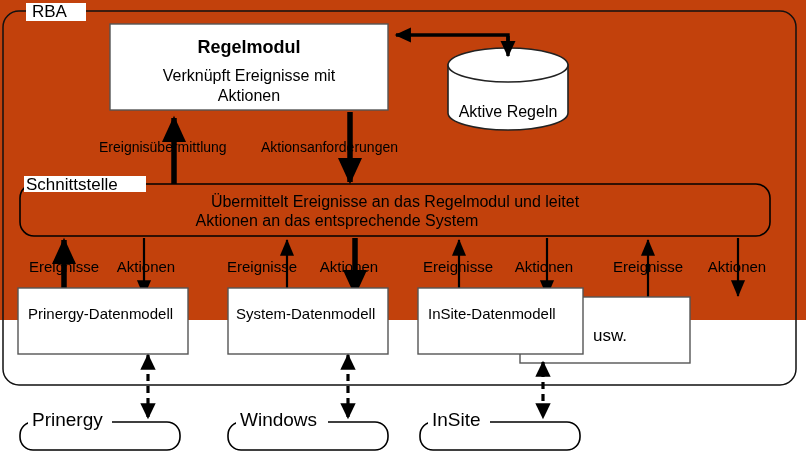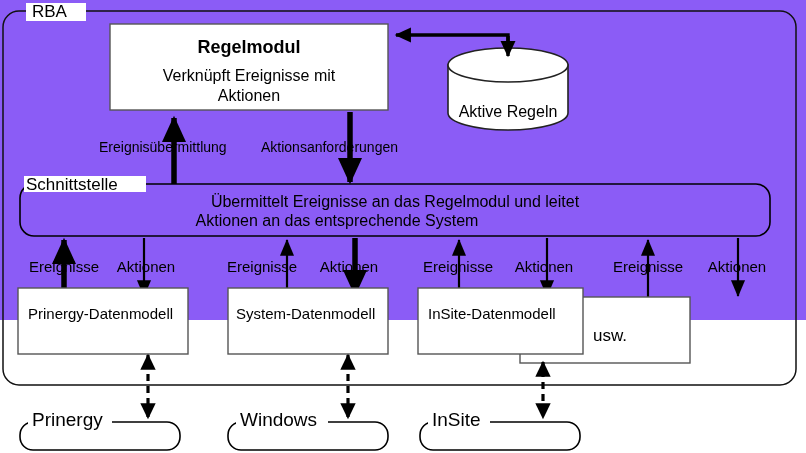--- a/index.html
+++ b/index.html
@@ -1,18 +1,18 @@
 <!DOCTYPE html>
 <html><head>
 <meta charset="utf-8">
 <style>
   html,body{margin:0;padding:0;background:#ffffff;}
   body{width:806px;height:453px;overflow:hidden;
        font-family:"Liberation Sans","DejaVu Sans",sans-serif;}
-  #stage{position:relative;width:806px;height:320px;background:#8b5cf6;}
+  #stage{position:relative;width:806px;height:320px;background:#c2410c;}
   svg{position:absolute;top:0;left:0;width:806px;height:453px;}
   .box-stroke{fill:#ffffff;stroke:#555555;stroke-width:1.4;}
   .round-stroke{fill:none;stroke:#000000;stroke-width:1.6;}
   .round-stroke-thin{fill:none;stroke:#111111;stroke-width:1.5;}
   .cyl{fill:#ffffff;stroke:#222222;stroke-width:1.6;}
   .ln-thin{stroke:#000000;stroke-width:2.2;fill:none;}
   .ln-thick{stroke:#000000;stroke-width:5.5;fill:none;}
   .ln-med{stroke:#000000;stroke-width:3.4;fill:none;}
   .dash{stroke:#000000;stroke-width:3.2;fill:none;stroke-dasharray:7 5;}
   text{fill:#000000;}

